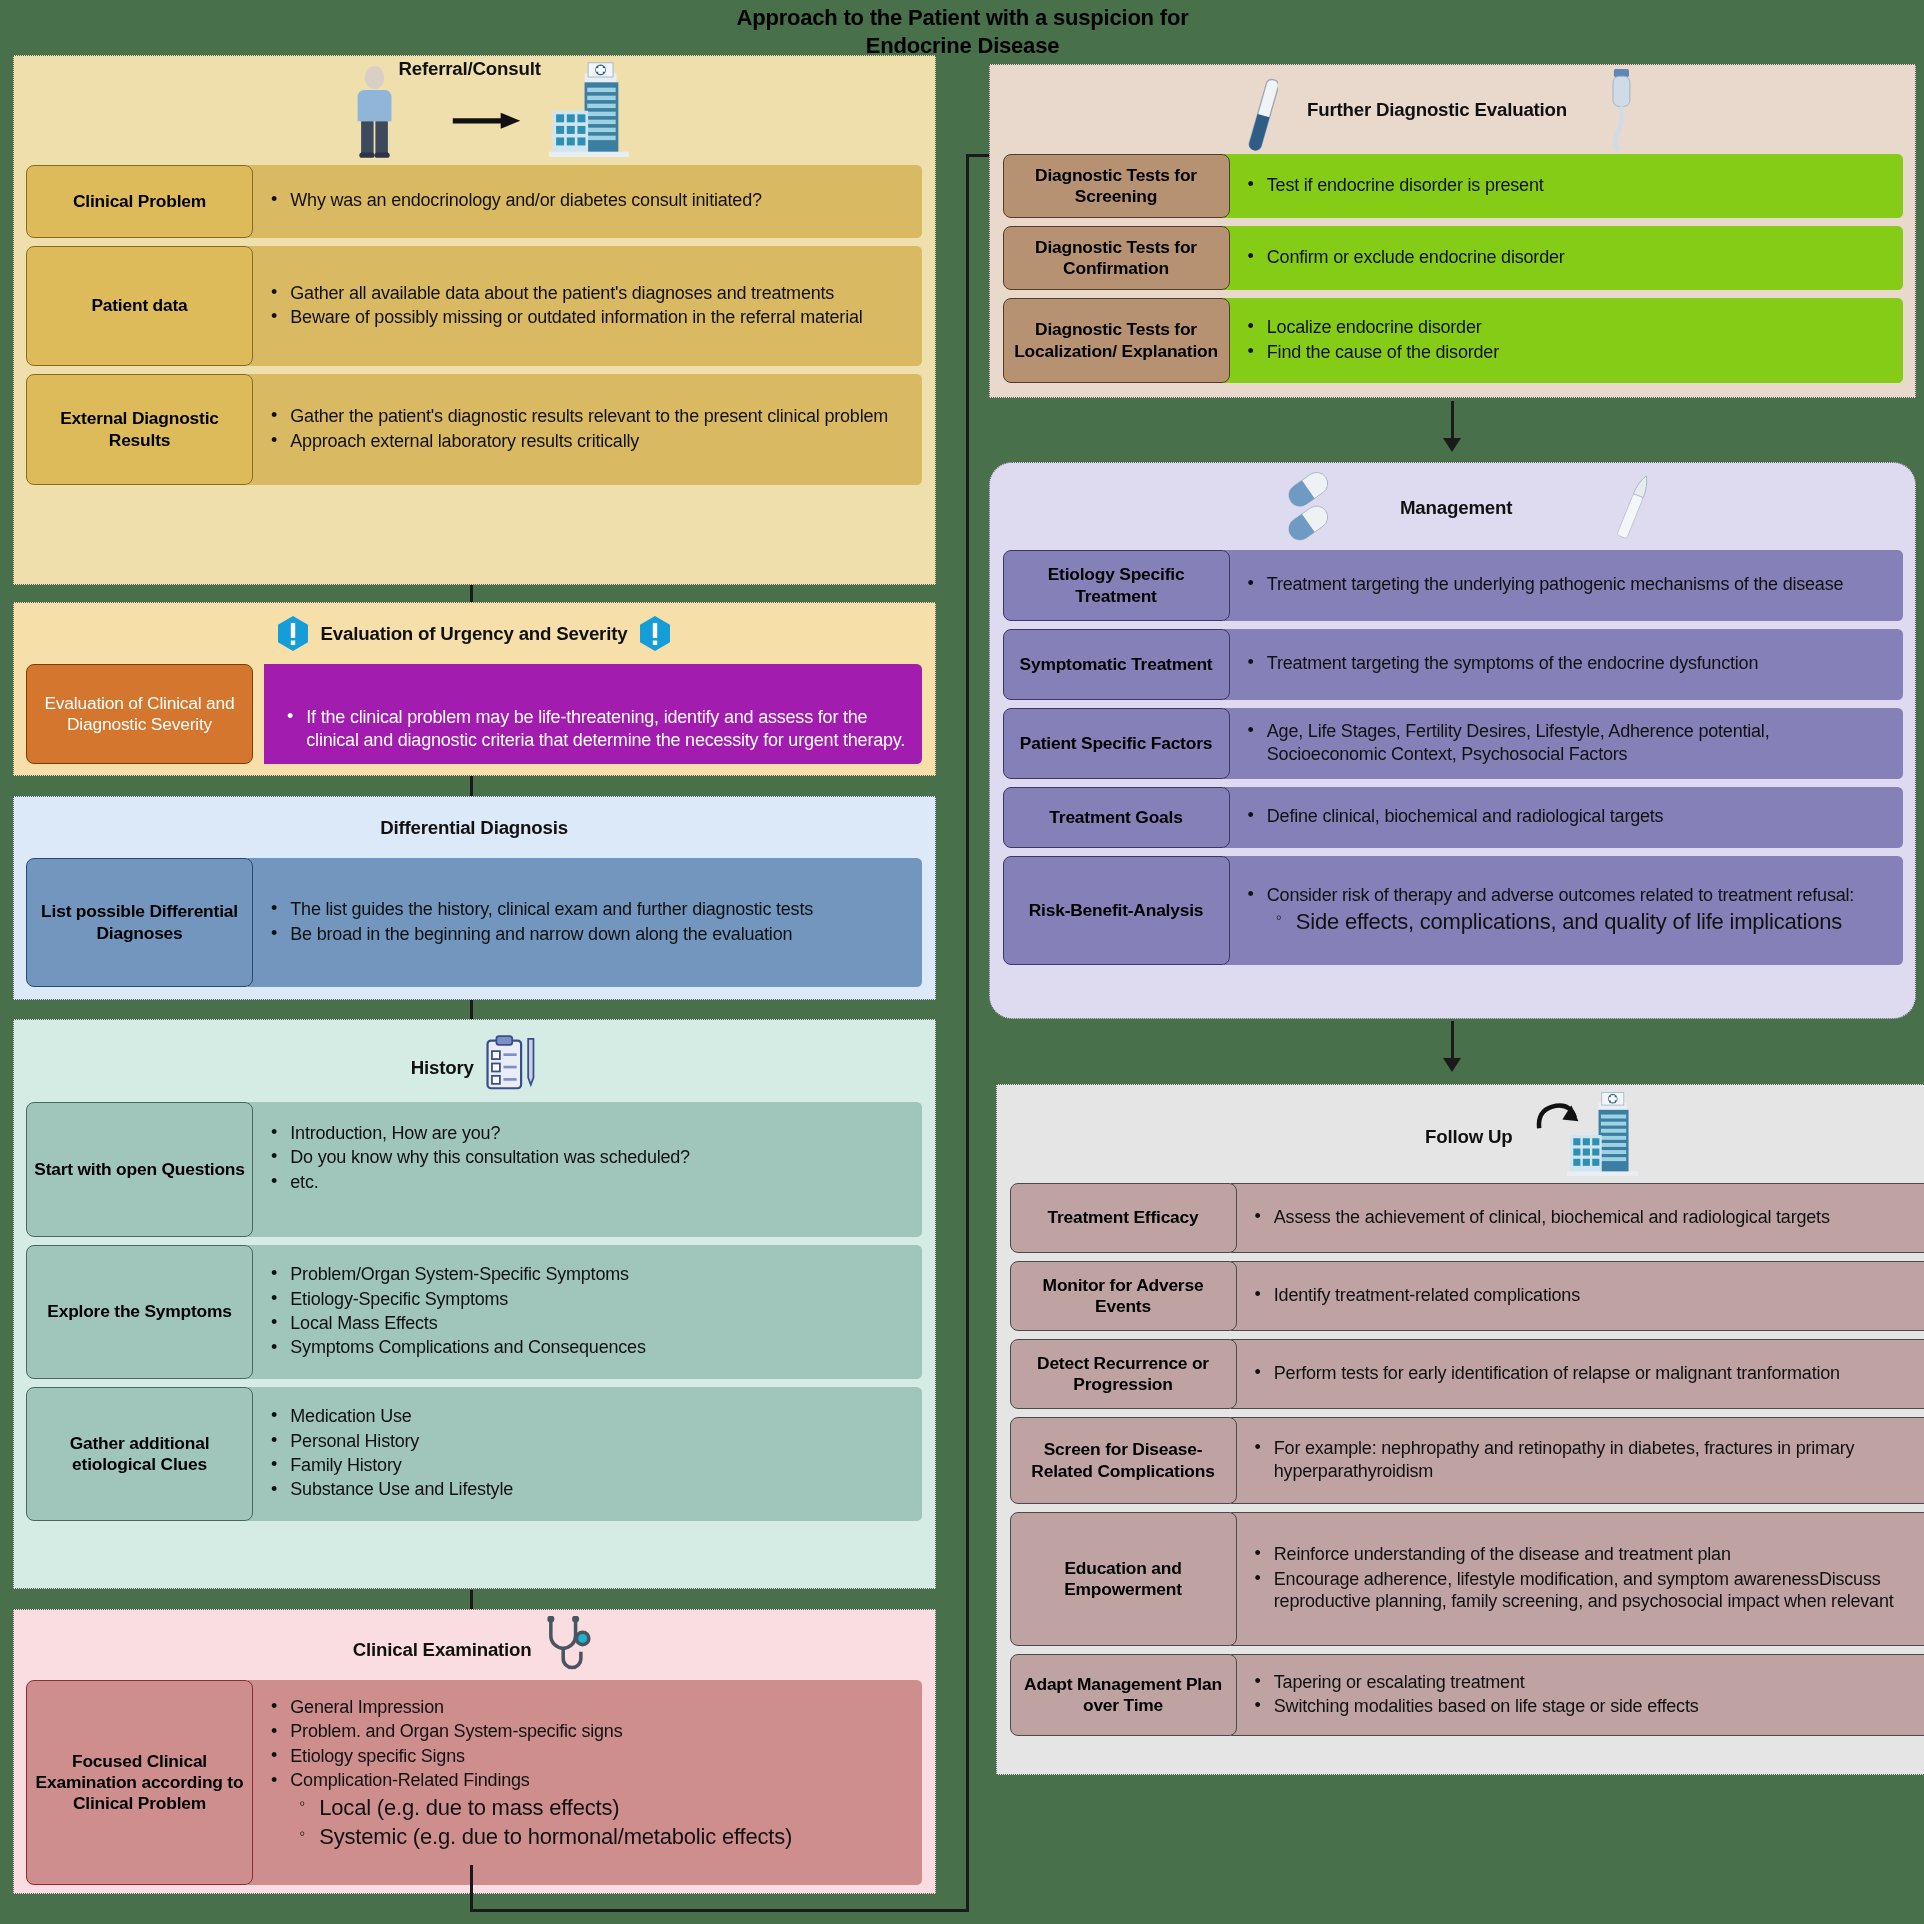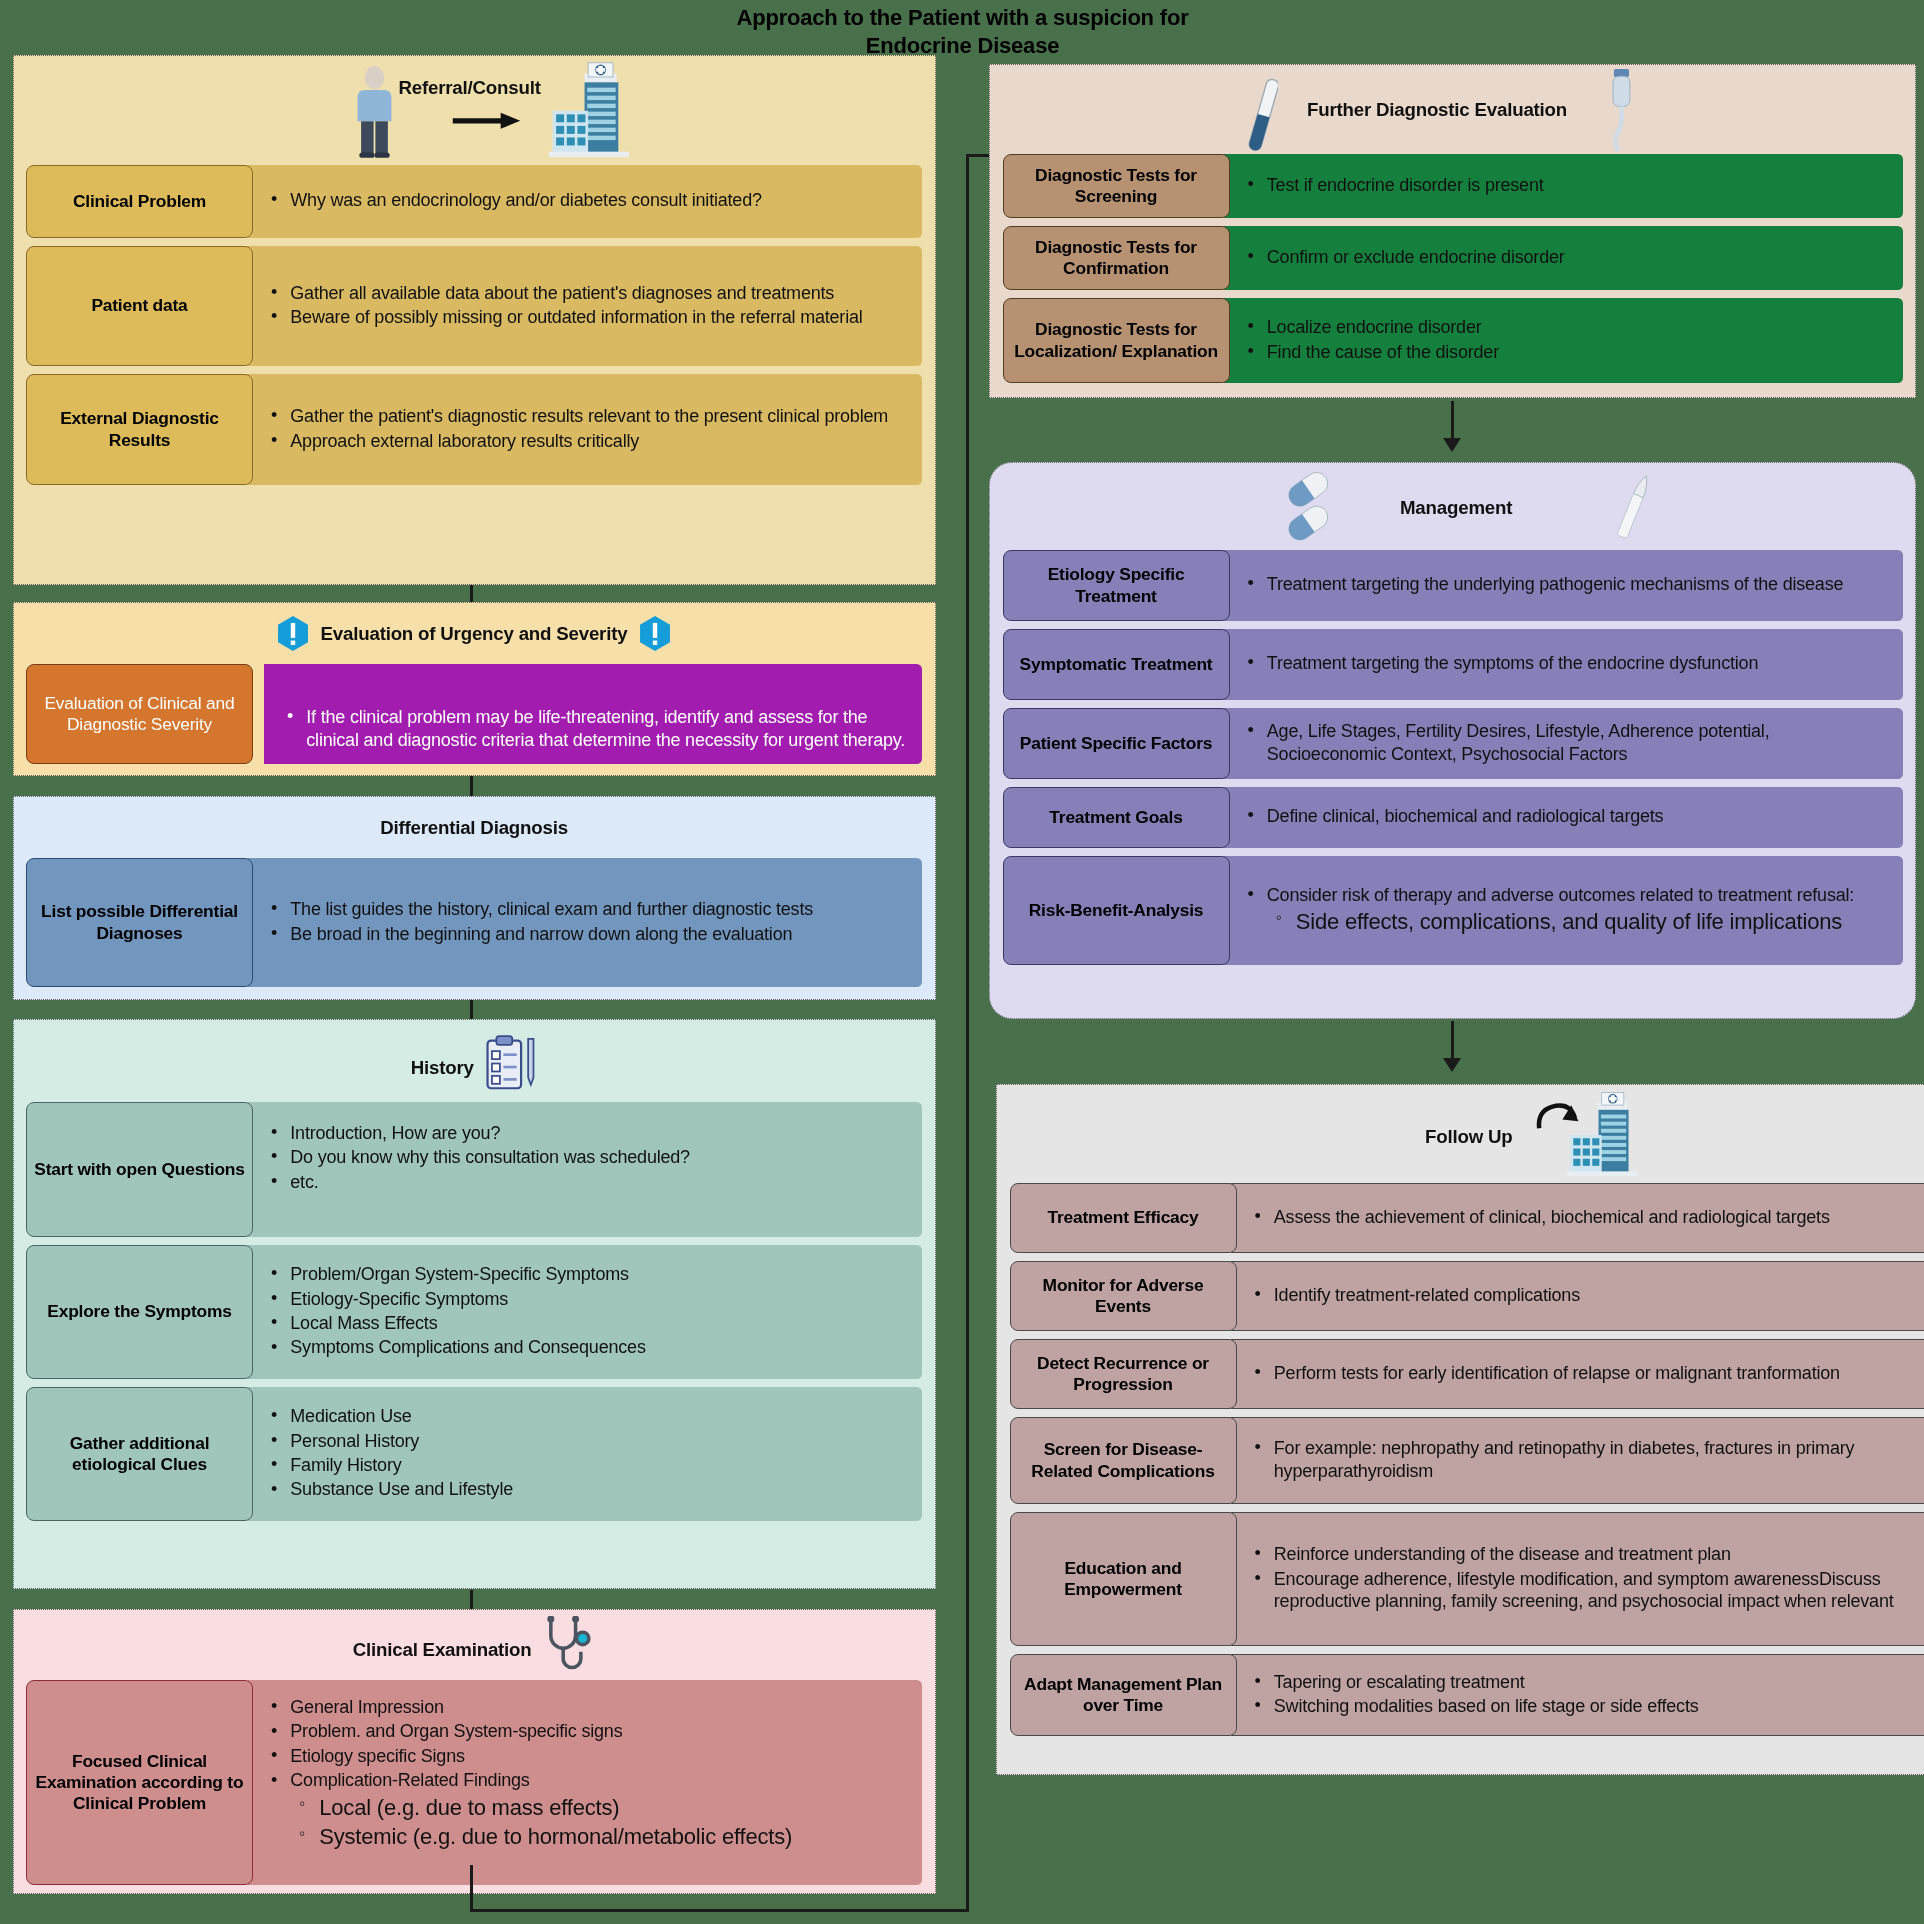--- a/index.html
+++ b/index.html
@@ -103,21 +103,21 @@
   .sc-history { background: #D5ECE5; }
   .sc-history .label { background: #A0C6BB; border: 1.8px solid #4A6661; }
   .sc-history .body  { background: #A0C6BB; }
 
   .sc-exam { background: #FADDE0; }
   .sc-exam .label { background: #CF8E8E; border: 1.8px solid #8F2B34; }
   .sc-exam .body  { background: #CF8E8E; }
 
   .sc-fde { background: #E9D8CC; }
   .sc-fde .label { background: #B79272; border: 1.8px solid #553D22; }
-  .sc-fde .body  { background: #15803d; }
+  .sc-fde .body  { background: #84cc16; }
 
   .sc-mgmt { background: #DEDBF0; border-radius: 23px; }
   .sc-mgmt .label { background: #8580B8; border: 1.8px solid #3C3764; }
   .sc-mgmt .body  { background: #8580B8; }
 
   .sc-fu { background: #E5E5E5; }
   .sc-fu .label { background: #BFA3A3; border: 1.8px solid #4A4A4A; }
   .sc-fu .body  { background: #BFA3A3; border: 1.8px solid #4A4A4A; border-left: none; }
   .sc-fu .label { border-right: 1.8px solid #4A4A4A; }
 
@@ -165,21 +165,21 @@
           <rect x="6" y="98" width="17" height="6" rx="3" fill="#2B3545"></rect>
           <rect x="23" y="98" width="17" height="6" rx="3" fill="#2B3545"></rect>
         </svg>
       </span>
       <span class="icon" style="position:absolute;left:437px;top:55px;">
         <svg width="71" height="19.6" viewBox="0 0 80 22">
           <line x1="2" y1="11" x2="58" y2="11" stroke="#111" stroke-width="6"></line>
           <polygon points="56,2 78,11 56,20" fill="#111"></polygon>
         </svg>
       </span>
-      <span class="ttl" style="position:absolute;left:385px;top:21px;">Referral/Consult</span>
+      <span class="ttl" style="position:absolute;left:385px;top:2px;">Referral/Consult</span>
       <span class="icon" style="position:absolute;left:535px;top:5.3px;">
         <svg width="80" height="96" viewBox="0 0 90 108">
           <rect x="40" y="14" width="36" height="10" fill="#E8EEF2"></rect>
           <rect x="44" y="2" width="28" height="16" fill="#F2F6F8" stroke="#9FB4C2"></rect>
           <circle cx="58" cy="10" r="6" fill="#2E5D85"></circle>
           <rect x="55.5" y="5.5" width="5" height="9" fill="#fff"></rect>
           <rect x="53" y="8" width="10" height="4" fill="#fff"></rect>
           <rect x="40" y="24" width="38" height="82" fill="#3B7EA1"></rect>
           <g fill="#9FD3E3">
             <rect x="43" y="30" width="32" height="5"></rect>

